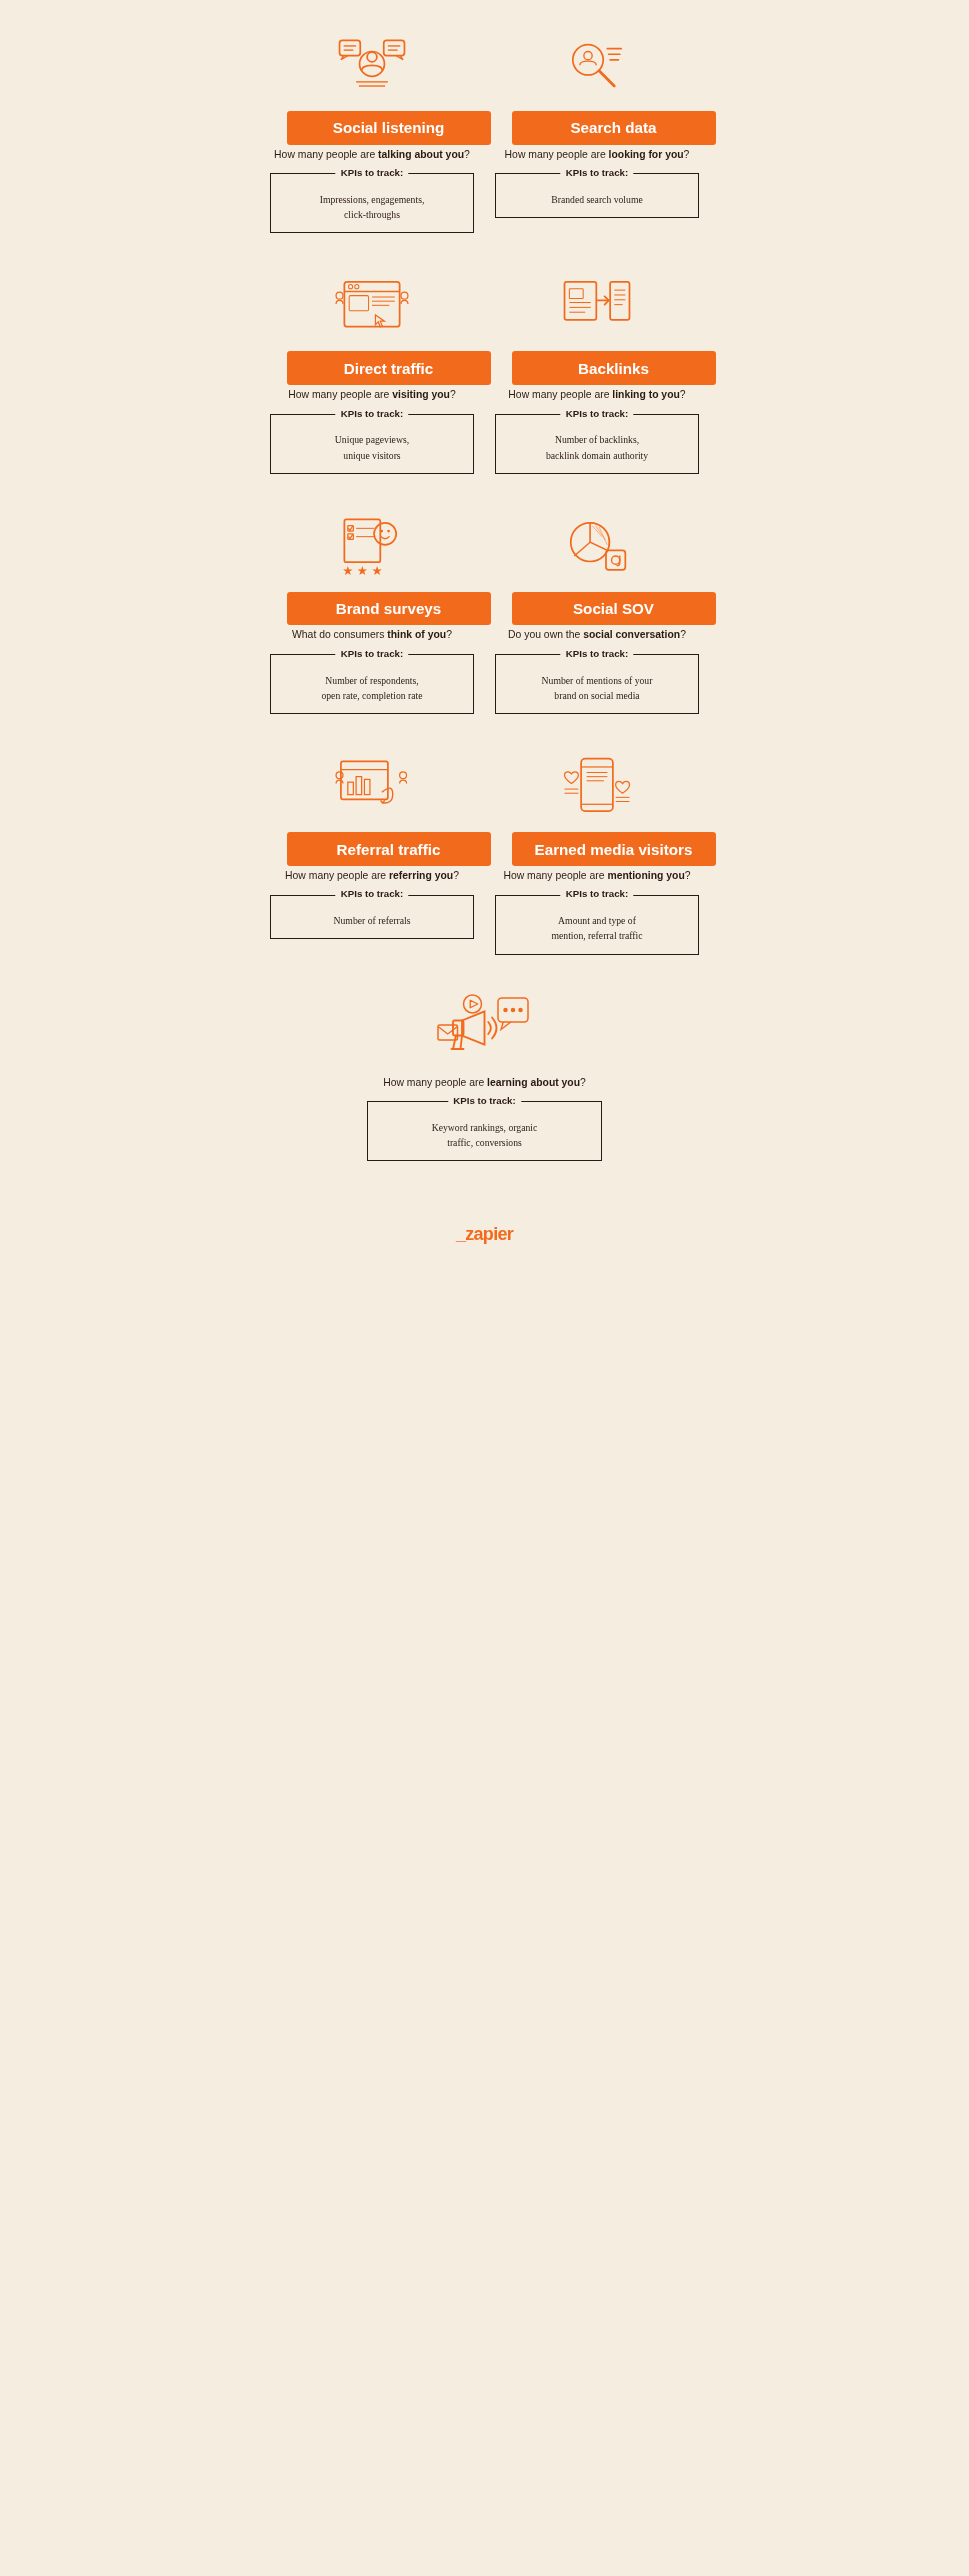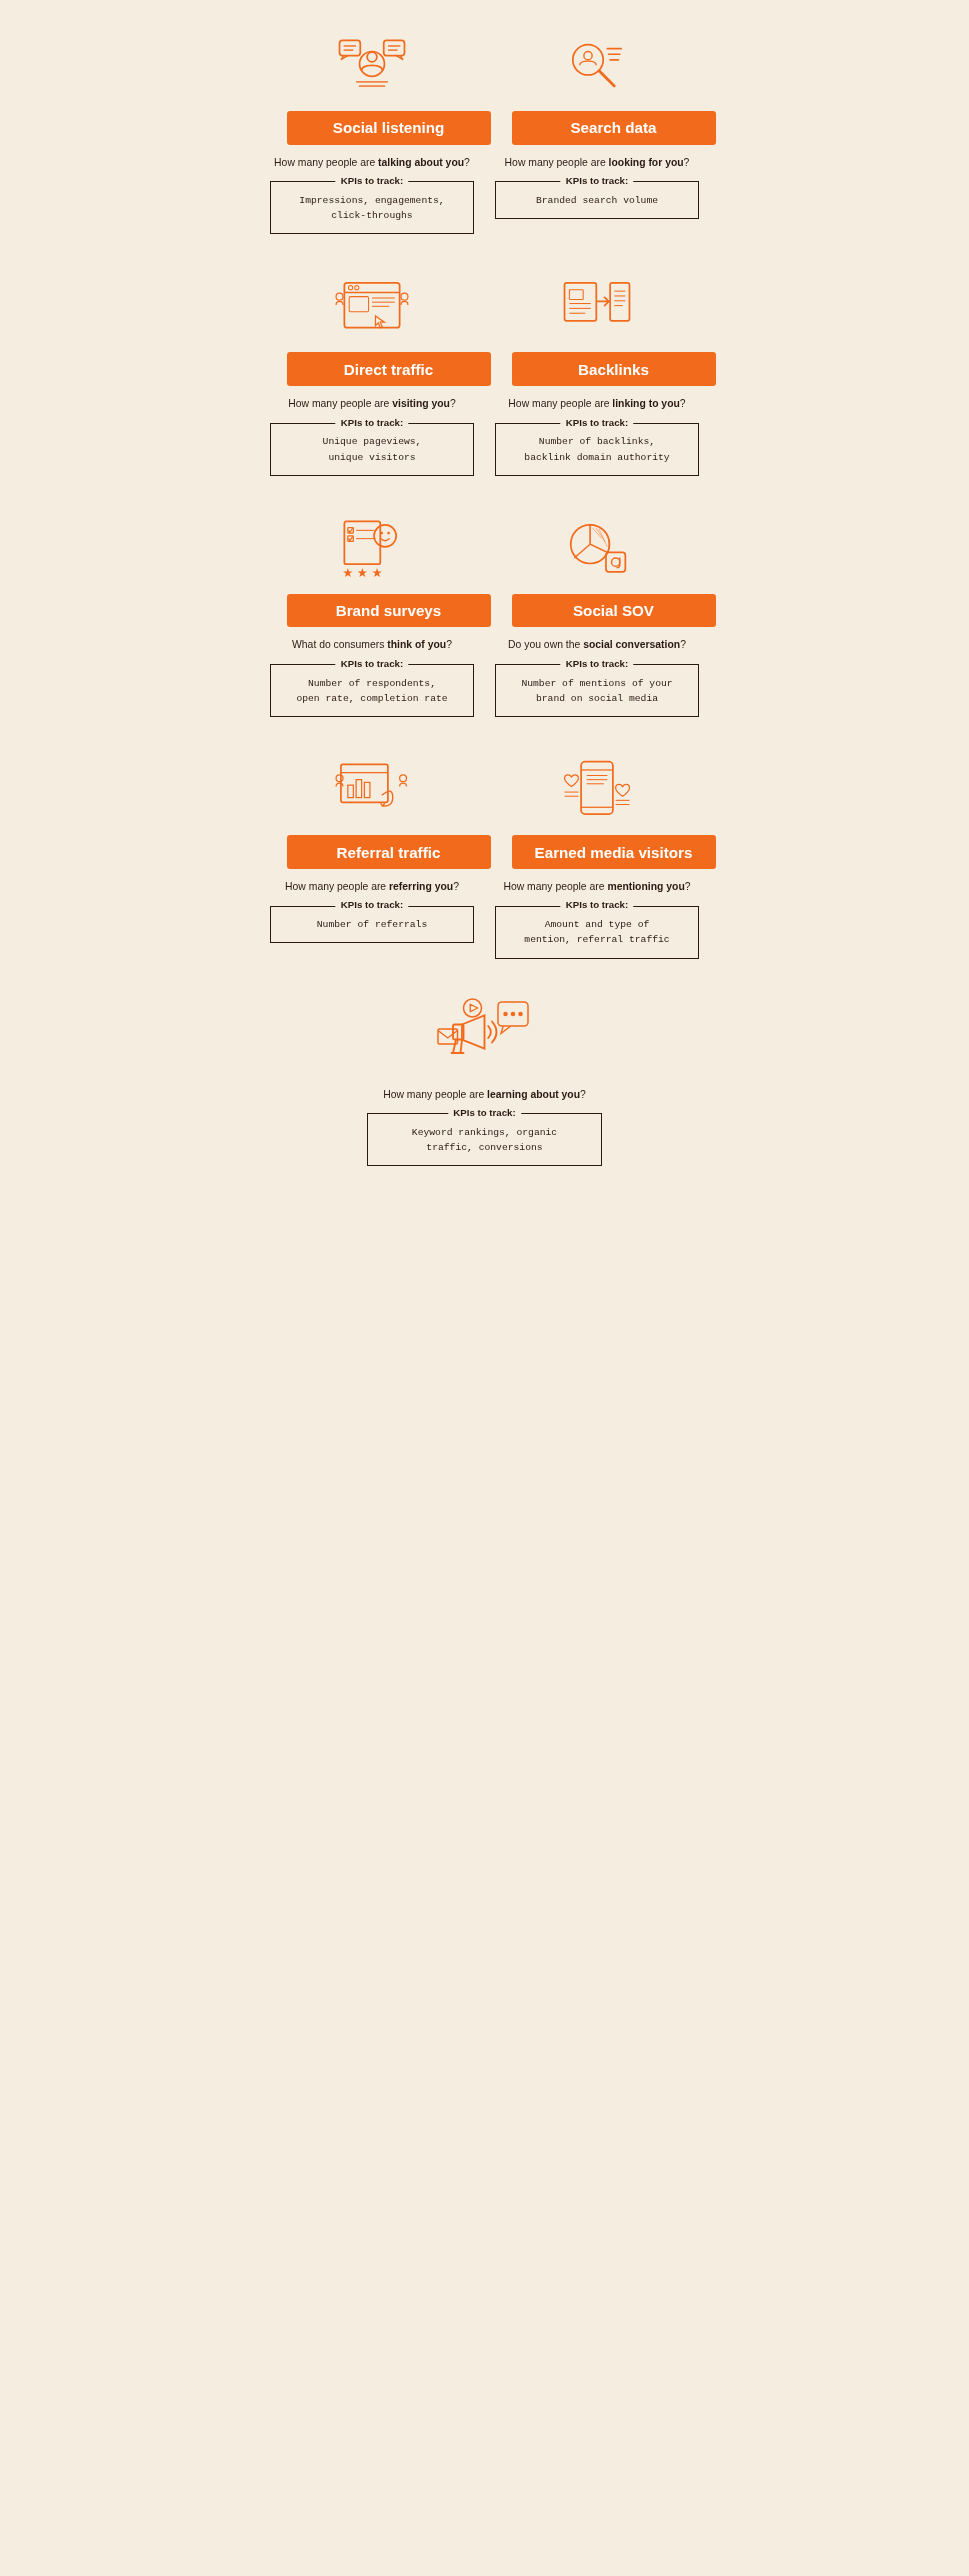--- a/index.html
+++ b/index.html
@@ -79,21 +79,21 @@
       width: 100%;
       text-align: center;
       border-radius: 3px;
       margin-left: 33px;
     }
 
     
     .card-desc {
       font-size: 10.4px;
       color: #2b1a14;
-      margin: 10px 0 7px;
+      margin: 2px 0 7px;
       text-align: center;
       font-family: 'Arial', sans-serif;
       line-height: 1.5;
       width: 100%;
     }
     .card-desc strong {
       font-weight: 900;
     }
 
     
@@ -116,26 +116,26 @@
     }
     .kpi-label {
       font-family: 'Arial', sans-serif;
       font-size: 9.7px;
       color: #2b1a14;
     }
     .kpi-label strong {
       font-weight: 900;
     }
     .kpi-text {
-      font-family: Liberation Mono, monospace;
+      font-family: Liberation Serif, serif;
       font-size: 9.7px;
       color: #2b1a14;
       text-align: center;
       line-height: 1.6;
-      margin-top: 2px;
+      margin-top: 9px;
     }
 
     
     svg {
       width: 76px;
       height: 76px;
     }
 
     
     .footer {
@@ -468,15 +468,20 @@
           <div class="kpi-label-wrap">
             <span class="kpi-label"><strong>KPIs to track:</strong></span>
           </div>
           <p class="kpi-text">Keyword rankings, organic<br>traffic, conversions</p>
         </div>
       </div>
     </div>
 
   </div>
 
+  <div class="footer">
+    <div class="zapier-logo">
+      <span>_</span><span>zapier</span>
+    </div>
+  </div>
 
 </div>
 
 
 </body></html>

